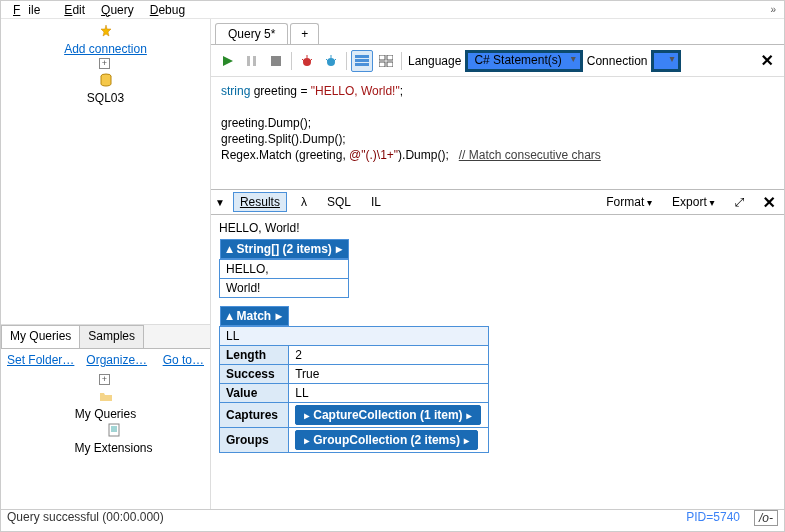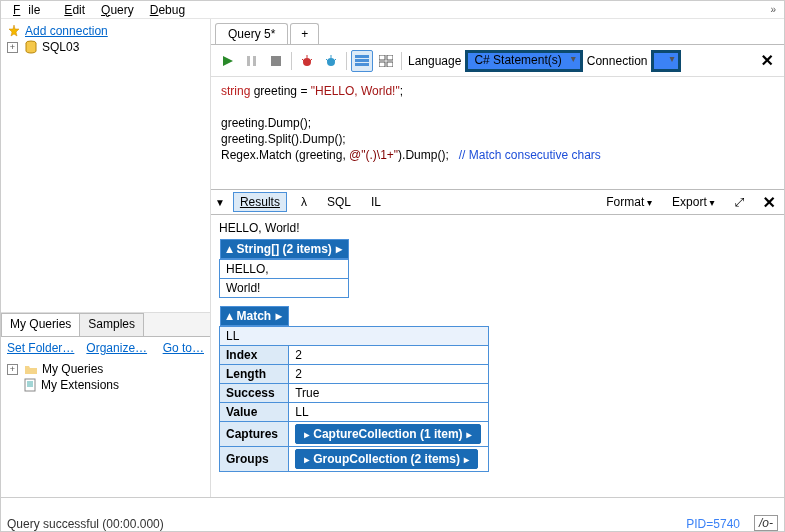--- a/index.html
+++ b/index.html
@@ -6,21 +6,21 @@
 body { background: #fff; width: 785px; height: 532px; border: 1px solid #ccc; overflow: hidden; display: flex; flex-direction: column; }
 
 .menubar { height: 18px; display: flex; align-items: center; padding: 0 4px; border-bottom: 1px solid #e5e5e5; }
 .menubar span { padding: 2px 8px; cursor: pointer; }
 .menubar span u { text-decoration: underline; }
 .menubar .chev { margin-left: auto; font-size: 10px; color: #555; padding-right: 4px; }
 
 .main { flex: 1; display: flex; overflow: hidden; }
 .left { width: 210px; border-right: 1px solid #ddd; display: flex; flex-direction: column; }
 .conn-panel { flex: 1; border-bottom: 1px solid #ddd; padding: 4px 6px; overflow: auto; }
-.conn-row { display: flex; align-items: center; gap: 4px; padding: 1px 0; }
+.conn-row { display: flex; align-items: center; gap: 4px; padding: 1px 0; flex-direction: column; }
 .conn-row a { color: #0066cc; text-decoration: underline; cursor: pointer; }
 .tree-ind { width: 11px; height: 11px; border: 1px solid #888; display:inline-flex; align-items:center; justify-content:center; font-size:9px; line-height:9px; color:#555; margin-right:2px;}
 .ico { width:14px; height:14px; display:inline-block; }
 
 .queries-tabs { height: 24px; display:flex; border-bottom:1px solid #bbb; background:#f4f4f4;}
 .queries-tabs .tab { padding:3px 8px; border:1px solid #bbb; border-bottom:none; background:#fff; margin-right:-1px; cursor:pointer;}
 .queries-tabs .tab.inactive { background:#eee; }
 .queries-body { padding:4px 6px; flex: 0 0 auto; height: 160px; overflow:auto;}
 .link-row { display:flex; gap:12px; margin-bottom:6px; }
 .link-row a { color:#0066cc; text-decoration:underline; cursor:pointer;}
@@ -33,23 +33,23 @@
 
 .toolbar { height:32px; display:flex; align-items:center; gap:2px; padding:0 6px; border-bottom:1px solid #ddd;}
 .tb-btn { width:22px; height:22px; display:inline-flex; align-items:center; justify-content:center; border:1px solid transparent; border-radius:2px; cursor:pointer;}
 .tb-sep { width:1px; height:18px; background:#ccc; margin:0 2px;}
 .tb-lbl { padding:0 2px; }
 .tb-select { border:3px solid #0c4a6e; height:22px; padding:0 18px 0 6px; background:#3b82f6; position:relative; cursor:pointer;}
 .tb-select::after { content:"▾"; position:absolute; right:4px; font-size:10px; color:#555;}
 .tb-close { margin-left:auto; font-weight:bold; font-size:16px; cursor:pointer; padding:0 4px;}
 
 .editor { font-family:Consolas,monospace; font-size:12px; line-height:16px; padding:6px 10px; height:112px; overflow:auto; white-space:pre; color:#000;}
-.kw { color:#b91c1c; }
+.kw { color:#0369a1; }
 .str { color:#a31515; }
-.cm { color:#1d4ed8; }
+.cm { color:#404040;text-decoration:underline; }
 .at { color:#800000; }
 
 .results-bar { height:26px; display:flex; align-items:center; border-top:1px solid #bbb; border-bottom:1px solid #bbb; padding:0 4px; gap:8px;}
 .results-bar .rtab { padding:2px 6px; cursor:pointer;}
 .results-bar .rtab.active { border:1px solid #4a90d9; background:#dceaf7; }
 .results-bar .tri { font-size:10px; color:#000;}
 .results-bar .spacer { flex:1;}
 .results-bar .drop::after { content:" ▾"; font-size:10px;}
 
 .results-body { flex:1; overflow:auto; padding:6px 8px;}
@@ -57,21 +57,21 @@
 .dump-hdr { background:#1a6bb5; color:#fff; padding:2px 6px; display:flex; align-items:center; gap:4px; font-weight:600; border:1px solid #1a6bb5;}
 .dump-hdr .arrow-r { margin-left:auto;}
 .dump-tbl { border-collapse:collapse; margin-bottom:8px;}
 .dump-tbl td, .dump-tbl th { border:1px solid #4a90d9; padding:2px 6px; text-align:left; vertical-align:middle;}
 .dump-tbl th { background:#dceaf7; font-weight:600;}
 .nest-btn { display:inline-flex; align-items:center; gap:4px; background:#1a6bb5; color:#fff; padding:2px 8px; border:1px solid #1a6bb5; cursor:pointer; border-radius:2px; font-weight:600;}
 .nest-btn::before { content:"▸"; font-size:10px;}
 .nest-btn::after { content:"▸"; font-size:10px;}
 .hi-row td { background:#eaf2fc; }
 
-.status { height:34px; border-top:1px solid #ccc; display:flex; align-items:flex-end; padding:0 6px; gap:8px; font-size:11px; color:#333;}
+.status { height:22px; border-top:1px solid #ccc; display:flex; align-items:flex-start; padding:0 6px; gap:8px; font-size:11px; color:#333;}
 .status .pid { margin-left:auto; color:#3b82f6;}
 .status .em { border:1px solid #999; padding:0 4px; font-style:italic; margin-left:6px;}
 
 svg { display:block; }
 </style>
 </head>
 <body>
 
 <div class="menubar">
   <span><u>F</u><span>ile</span></span>
@@ -248,24 +248,20 @@
               <td colspan="2" class="dump-hdr">
                 <span>▴</span>
                 <span>Match</span>
                 <span class="arrow-r">▸</span>
               </td>
             </tr>
         <tr class="hi-row">
               <td colspan="2">LL</td>
             </tr>
         <tr>
-              <th>Index</th>
-              <td>2</td>
-            </tr>
-        <tr>
               <th>Length</th>
               <td>2</td>
             </tr>
         <tr>
               <th>Success</th>
               <td>True</td>
             </tr>
         <tr>
               <th>Value</th>
               <td>LL</td>

